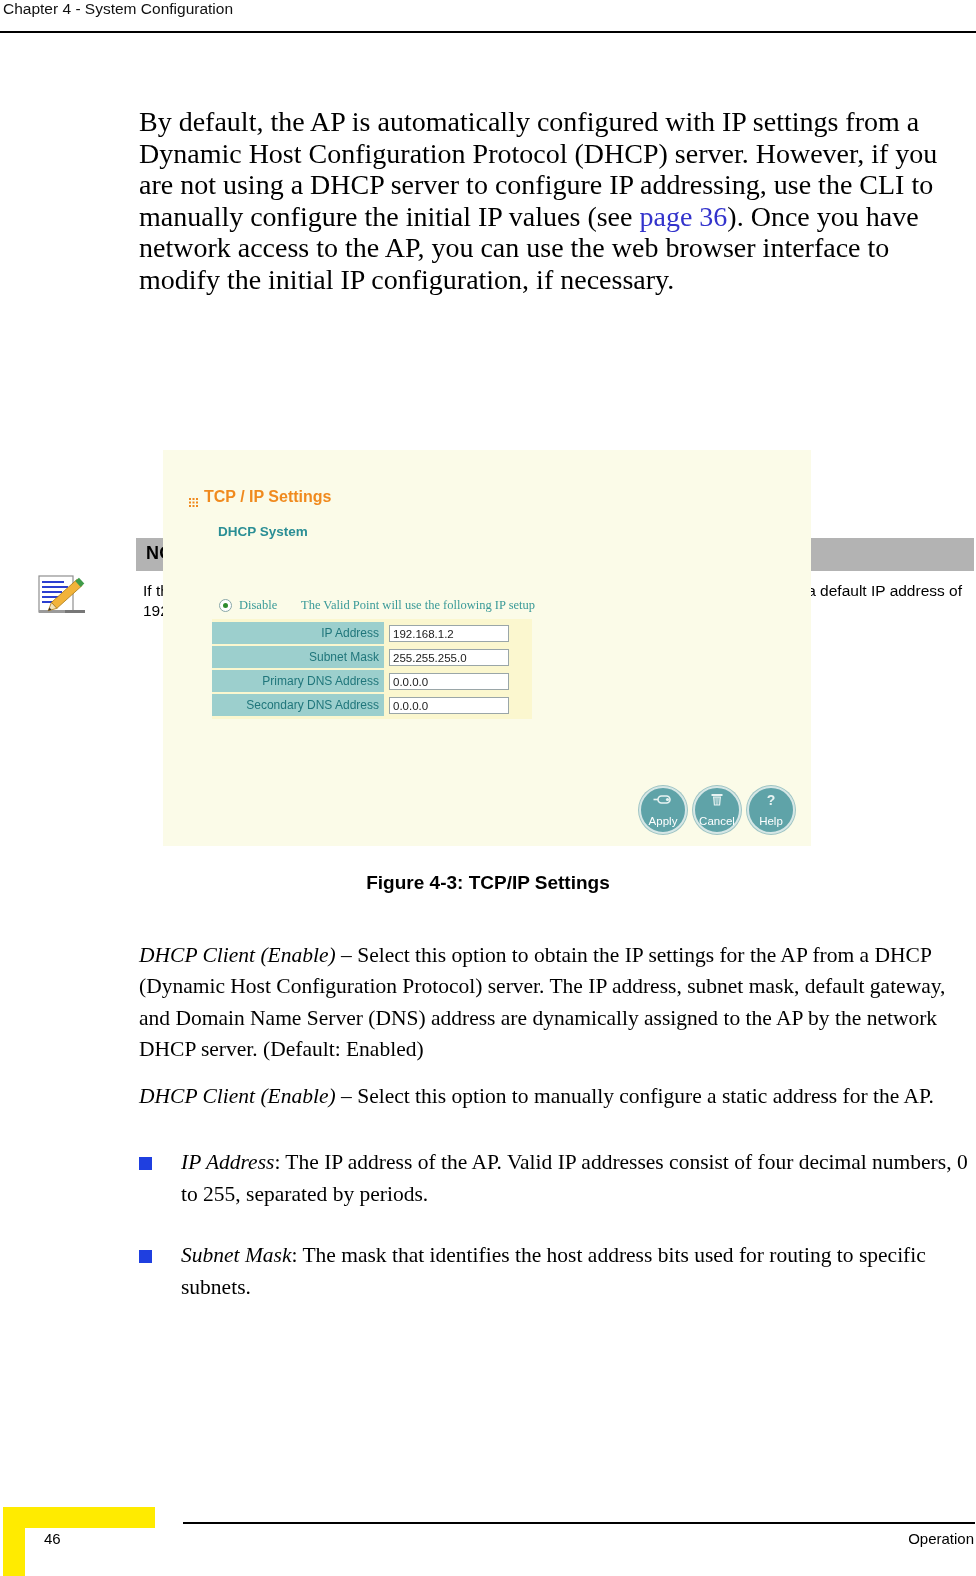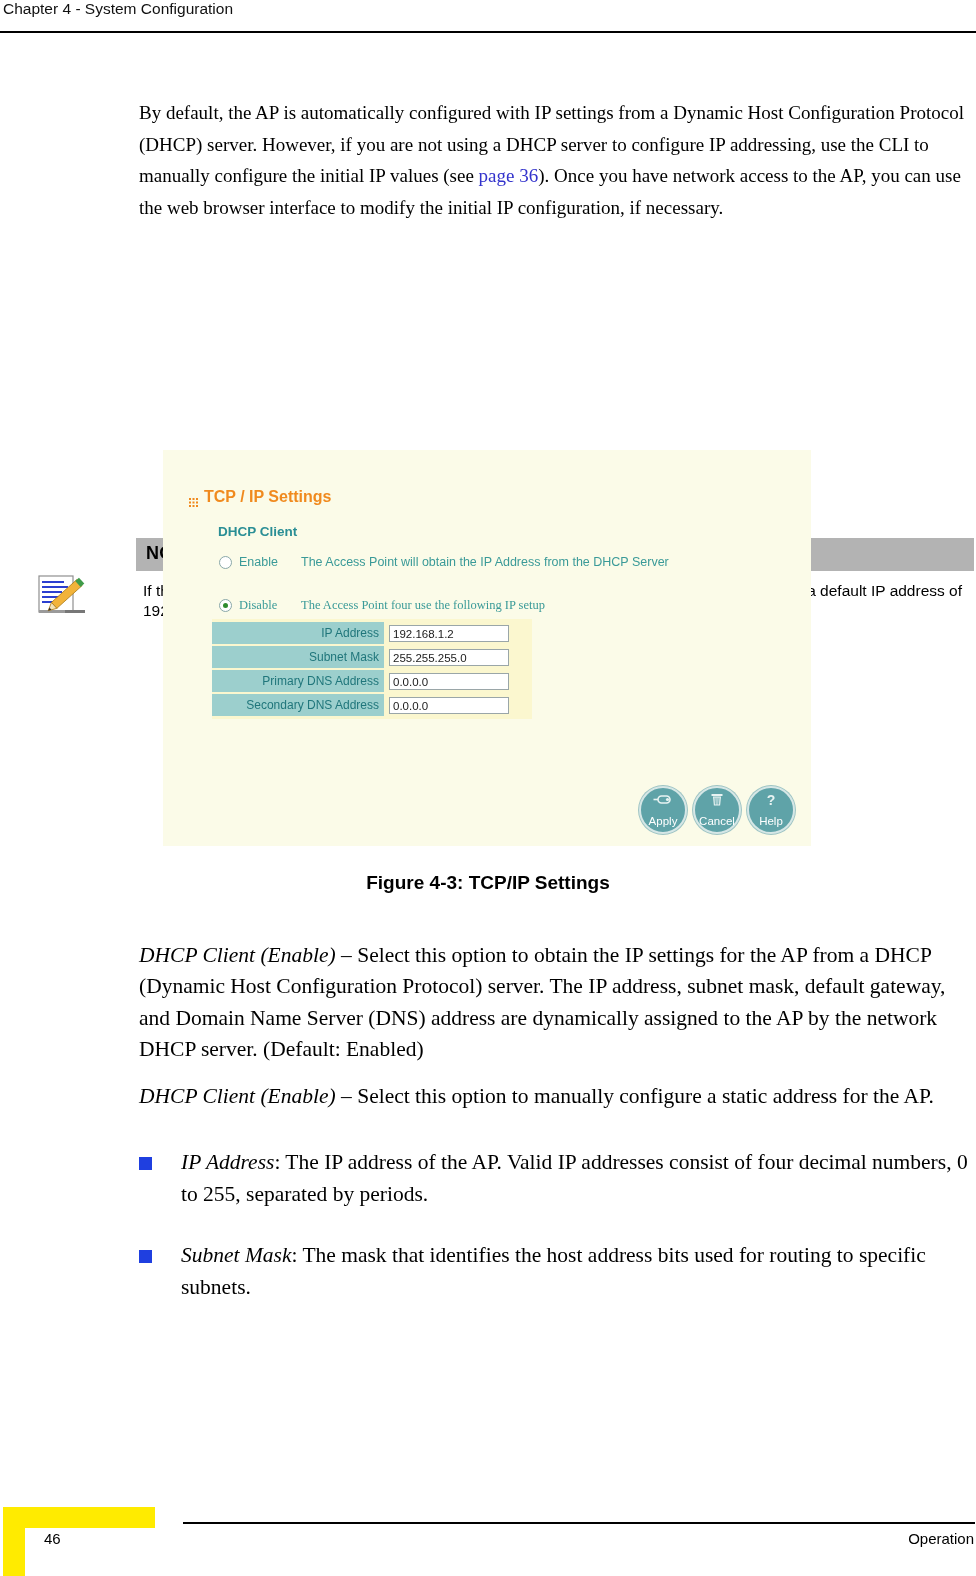--- a/index.html
+++ b/index.html
@@ -38,21 +38,21 @@
     width: 976px;
     height: 2px;
     background: #000000;
   }
 
   
   .intro {
     position: absolute;
     left: 139px; top: 78px;
     width: 836px;
-    font-size: 19px;
+    font-size: 28px;
     line-height: 31.5px;
     text-align: left;
   }
   .xref-link {
     color: #3333cc;
   }
 
   
   .note-block {
     position: absolute;
@@ -402,32 +402,27 @@
             <rect x="7" y="3.5" width="2" height="2"></rect>
           <rect x="0" y="7" width="2" height="2"></rect>
             <rect x="3.5" y="7" width="2" height="2"></rect>
             <rect x="7" y="7" width="2" height="2"></rect>
         </g>
       </svg>
     </span>
     <span>TCP / IP Settings</span>
   </div>
 
-  <div class="shot-subtitle">DHCP Client</div>
-
-  <div class="radio-row radio-enable">
-    <span class="radio-mark"></span>
-    <span class="radio-name">Enable</span>
-    <span class="radio-desc">The Access Point  will obtain the IP Address from the DHCP Server</span>
-  </div>
+  <div class="shot-subtitle">DHCP System</div>
+
 
   <div class="radio-row radio-disable">
     <span class="radio-mark checked"></span>
     <span class="radio-name">Disable</span>
-    <span class="radio-desc">The Access Point four use the following IP setup</span>
+    <span class="radio-desc">The Valid Point will use the following IP setup</span>
   </div>
 
   <div class="settings-wrap">
     <div class="settings-row">
       <div class="settings-label">IP Address</div>
       <div class="settings-input">192.168.1.2</div>
     </div>
     <div class="settings-row">
       <div class="settings-label">Subnet Mask</div>
       <div class="settings-input">255.255.255.0</div>

